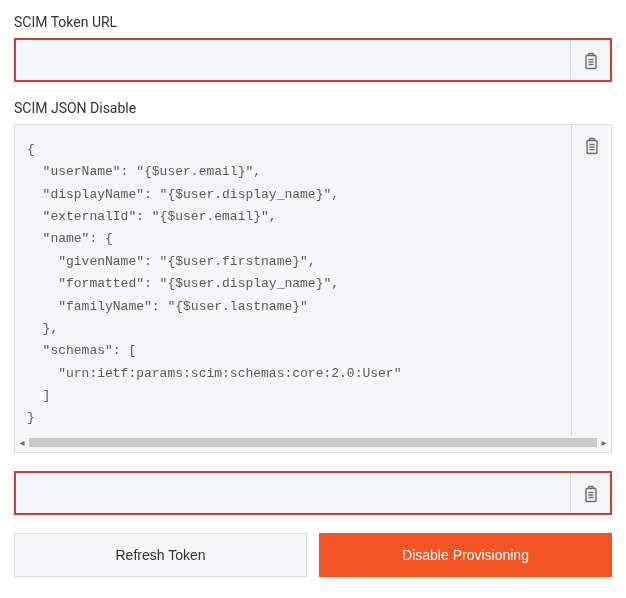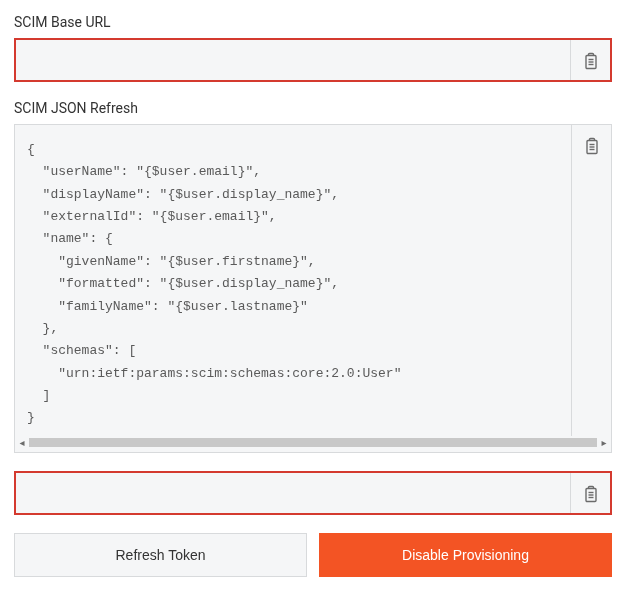--- a/index.html
+++ b/index.html
@@ -122,39 +122,39 @@
     .btn.primary {
       background: #f35424;
       border-color: #f35424;
       color: #fff;
     }
   </style>
 </head>
 <body>
 
 <div class="section">
-  <span class="label">SCIM Base URL</span>
+  <span class="label">SCIM Token URL</span>
   <div class="field-box highlight">
     <div class="field-content single"></div>
     <button class="copy-btn">
       <span>
         <svg viewBox="0 0 16 18">
             <rect x="3" y="3.5" width="10" height="13" rx="1"></rect>
             <path d="M5.5 3.5 V2.5 a1 1 0 0 1 1 -1 h3 a1 1 0 0 1 1 1 V3.5"></path>
             <line x1="5.5" y1="7.5" x2="10.5" y2="7.5"></line>
             <line x1="5.5" y1="10" x2="10.5" y2="10"></line>
             <line x1="5.5" y1="12.5" x2="10.5" y2="12.5"></line>
           </svg>
       </span>
     </button>
   </div>
 </div>
 
 <div class="section">
-  <span class="label">SCIM JSON Refresh</span>
+  <span class="label">SCIM JSON Disable</span>
   <div class="scrollable-wrapper">
     <div class="scrollable-inner">
       <div class="code-area">{
   "userName": "{$user.email}",
   "displayName": "{$user.display_name}",
   "externalId": "{$user.email}",
   "name": {
     "givenName": "{$user.firstname}",
     "formatted": "{$user.display_name}",
     "familyName": "{$user.lastname}"

